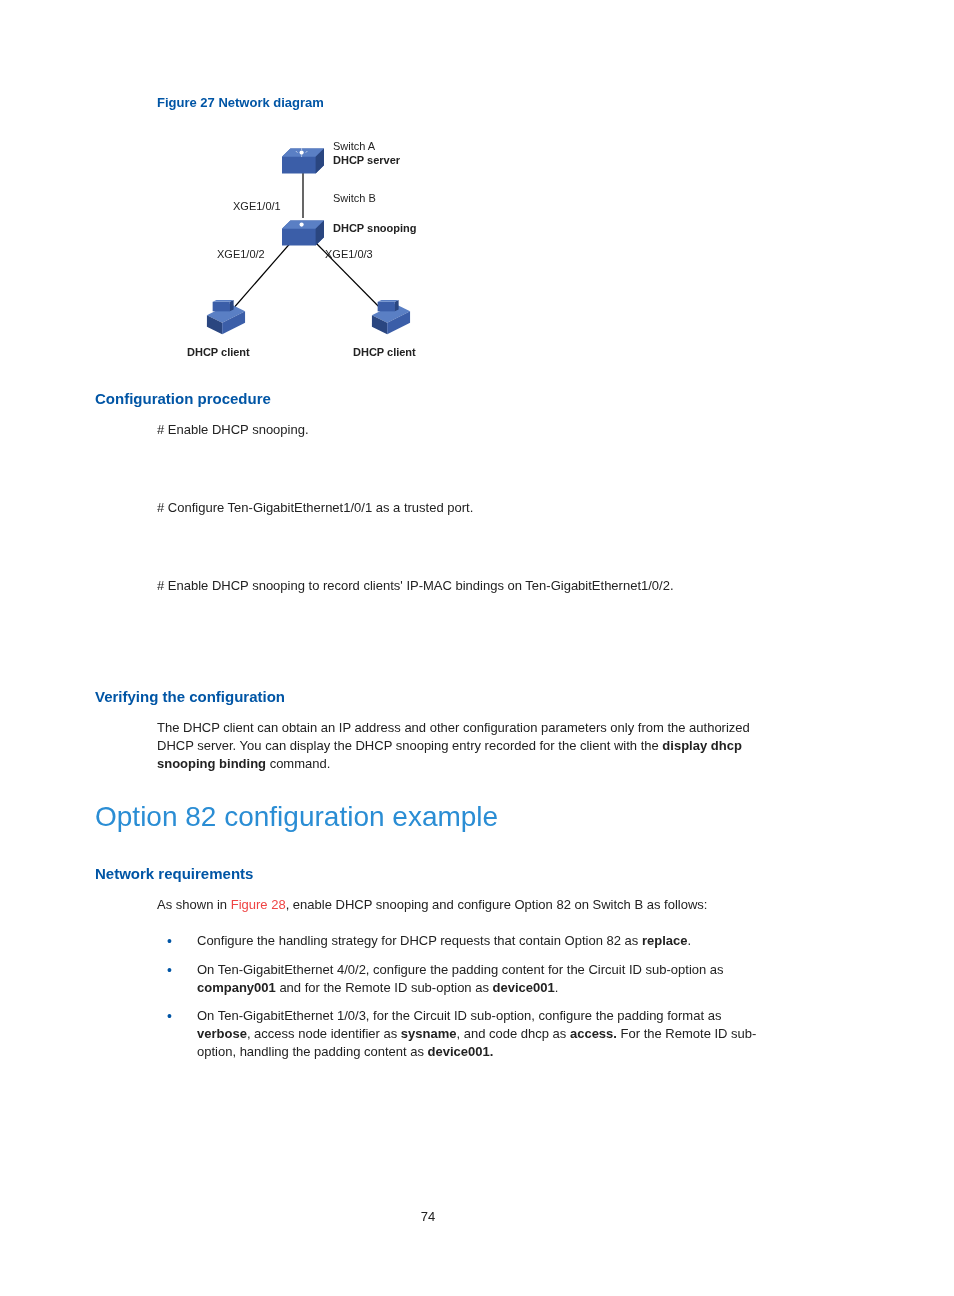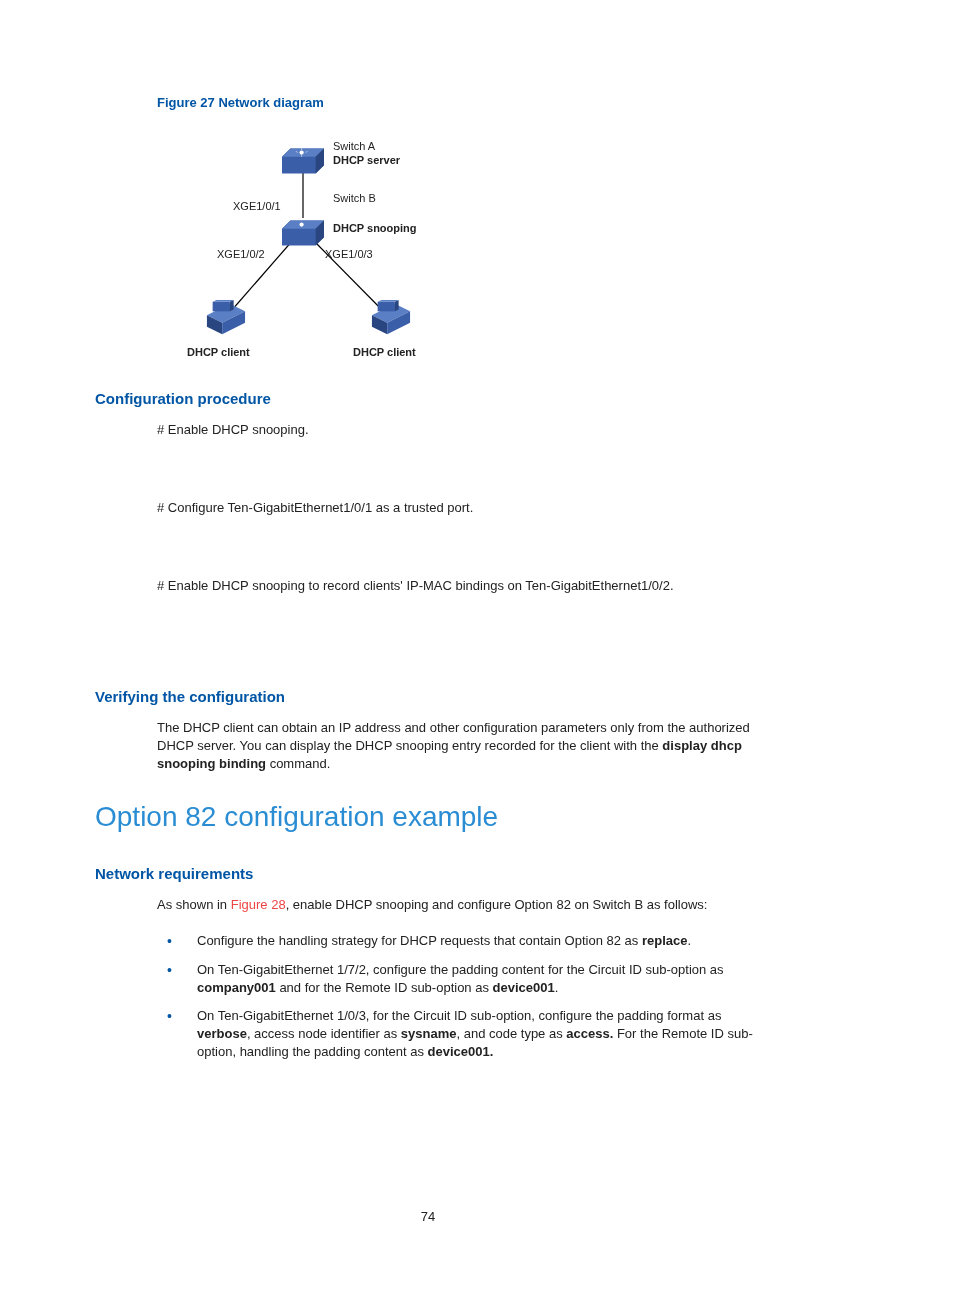--- a/index.html
+++ b/index.html
@@ -181,21 +181,21 @@
   <div class="h2">Network requirements</div>
   <div class="para">
     <span>As shown in </span><span class="link">Figure 28</span><span>, enable DHCP snooping and configure Option 82 on Switch B as follows:</span>
   </div>
 
   <ul class="bullet-list">
     <li>
       <span>Configure the handling strategy for DHCP requests that contain Option 82 as </span><b>replace</b><span>.</span>
     </li>
     <li>
-      <span>On Ten-GigabitEthernet 1/7/2, configure the padding content for the Circuit ID sub-option as </span><b>company001</b><span> and for the Remote ID sub-option as </span><b>device001</b><span>.</span>
+      <span>On Ten-GigabitEthernet 4/0/2, configure the padding content for the Circuit ID sub-option as </span><b>company001</b><span> and for the Remote ID sub-option as </span><b>device001</b><span>.</span>
     </li>
     <li>
-      <span>On Ten-GigabitEthernet 1/0/3, for the Circuit ID sub-option, configure the padding format as </span><b>verbose</b><span>, access node identifier as </span><b>sysname</b><span>, and code type as </span><b>access.</b><span> For the Remote ID sub-option, handling the padding content as </span><b>device001.</b><span></span>
+      <span>On Ten-GigabitEthernet 1/0/3, for the Circuit ID sub-option, configure the padding format as </span><b>verbose</b><span>, access node identifier as </span><b>sysname</b><span>, and code dhcp as </span><b>access.</b><span> For the Remote ID sub-option, handling the padding content as </span><b>device001.</b><span></span>
     </li>
   </ul>
 
   <div class="pagenum">74</div>
 </div>
 
 </body></html>

